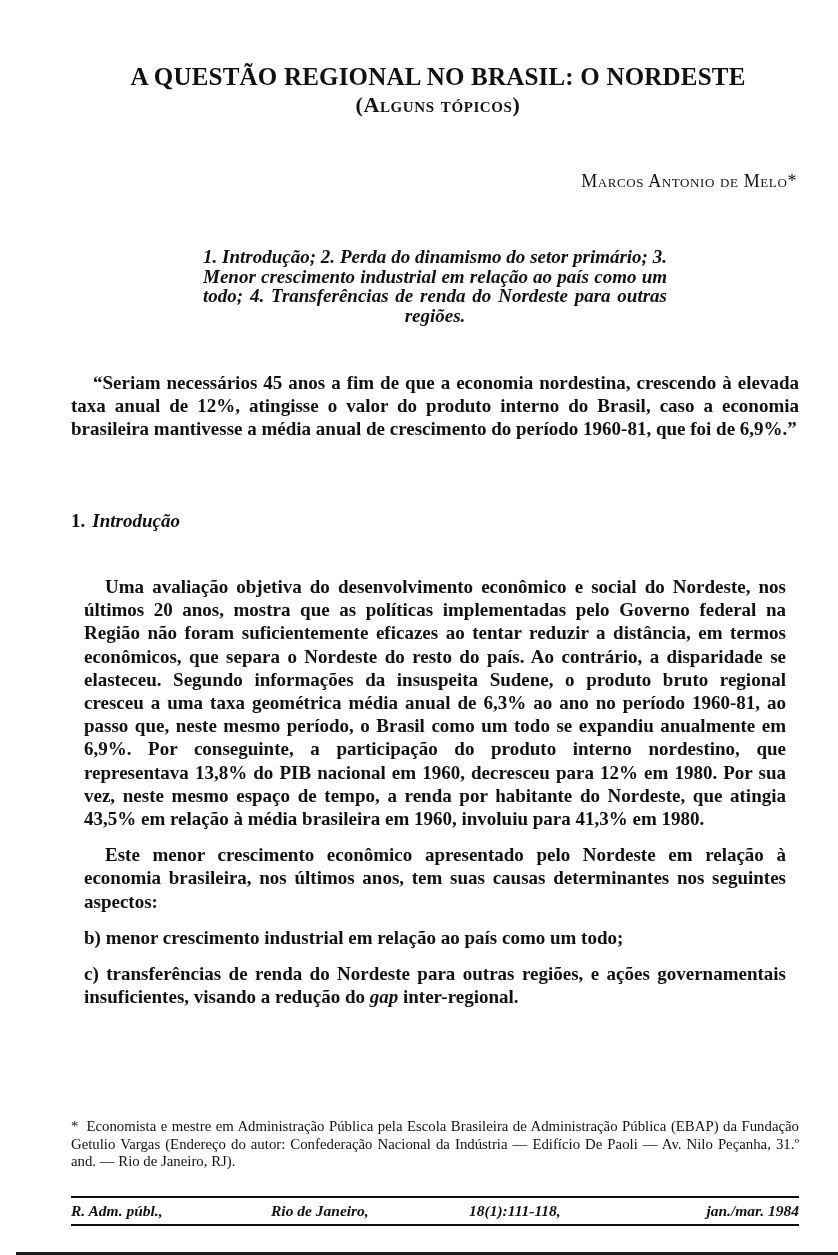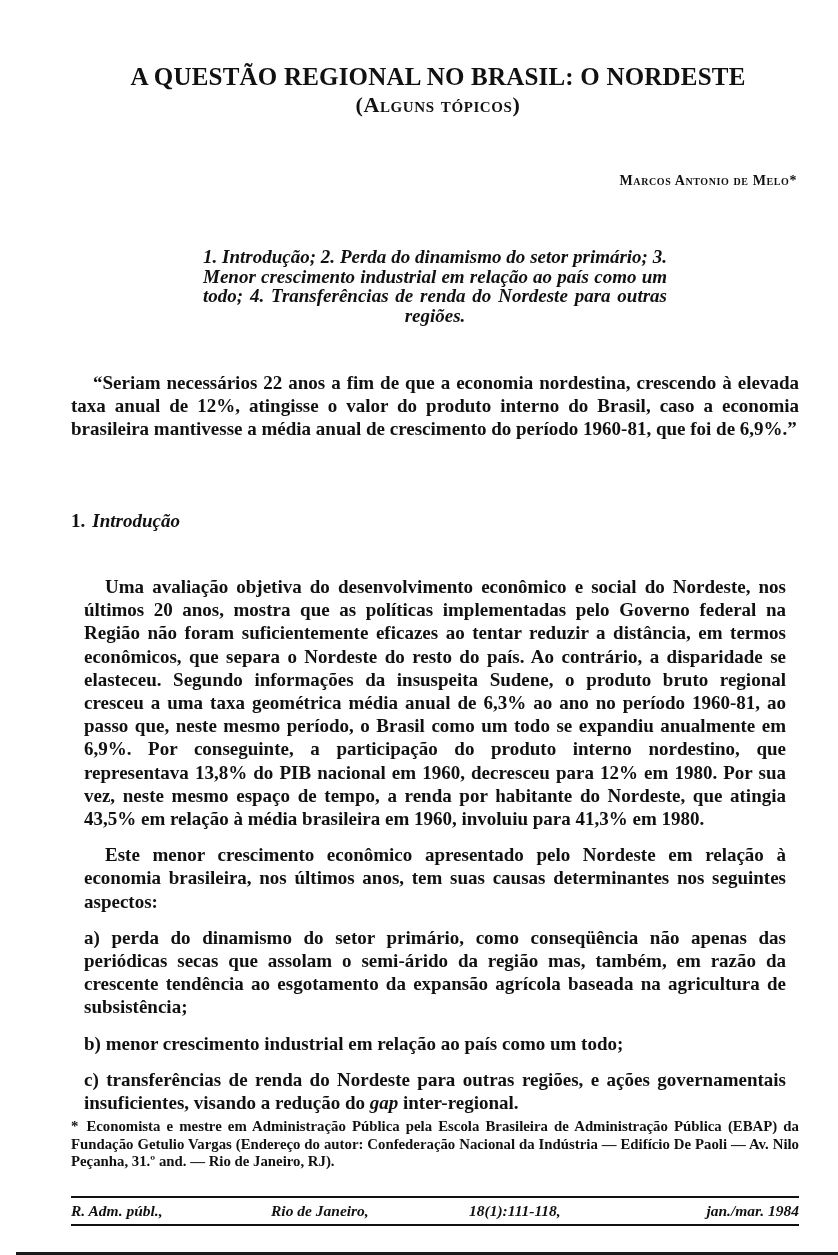--- a/index.html
+++ b/index.html
@@ -45,22 +45,22 @@
       font-variant: small-caps;
       line-height: 28px;
       letter-spacing: 0.6px;
       padding-left: 6px;
       box-sizing: border-box;
     }
     .author {
       position: absolute;
       right: 57px;
       top: 169px;
-      font-size: 14px;
-      font-weight: bold;
+      font-size: 18px;
+      font-weight: normal;
       font-variant: small-caps;
       letter-spacing: 0.6px;
       line-height: 24px;
     }
     .summary {
       position: absolute;
       left: 187px;
       width: 464px;
       top: 247px;
       font-size: 19px;
@@ -108,21 +108,21 @@
     .body p.item {
       text-indent: 0;
     }
     .body em { font-style: italic; }
     .footnote {
       position: absolute;
       left: 55px;
       width: 728px;
       top: 1118px;
       font-size: 14.8px;
-      font-weight: bold;
+      font-weight: normal;
       line-height: 17.5px;
       text-align: justify;
     }
     .footnote .mark { margin-right: 8px; }
     .footer-rule {
       position: absolute;
       left: 55px;
       width: 728px;
       height: 2px;
       background: #111111;
@@ -158,30 +158,29 @@
 <body>
 
 <div class="page">
 
   <div class="title">A QUESTÃO REGIONAL NO BRASIL: O NORDESTE</div>
   <div class="subtitle">(Alguns tópicos)</div>
   <div class="author">Marcos Antonio de Melo*</div>
 
   <div class="summary">1. Introdução; 2. Perda do dinamismo do setor primário; 3. Menor crescimento industrial em relação ao país como um todo; 4. Transferências de renda do Nordeste para outras regiões.</div>
 
-  <div class="quote">“Seriam necessários 22 anos a fim de que a economia nordestina, crescendo à elevada taxa anual de 12%, atingisse o valor do produto interno do Brasil, caso a economia brasileira mantivesse a média anual de crescimento do período 1960-81, que foi de 6,9%.”</div>
+  <div class="quote">“Seriam necessários 45 anos a fim de que a economia nordestina, crescendo à elevada taxa anual de 12%, atingisse o valor do produto interno do Brasil, caso a economia brasileira mantivesse a média anual de crescimento do período 1960-81, que foi de 6,9%.”</div>
 
   <div class="section-heading">
     <span class="num">1.</span><span class="label">Introdução</span>
   </div>
 
   <div class="body">
     <p>Uma avaliação objetiva do desenvolvimento econômico e social do Nordeste, nos últimos 20 anos, mostra que as políticas implementadas pelo Governo federal na Região não foram suficientemente eficazes ao tentar reduzir a distância, em termos econômicos, que separa o Nordeste do resto do país. Ao contrário, a disparidade se elasteceu. Segundo informações da insuspeita Sudene, o produto bruto regional cresceu a uma taxa geométrica média anual de 6,3% ao ano no período 1960-81, ao passo que, neste mesmo período, o Brasil como um todo se expandiu anualmente em 6,9%. Por conseguinte, a participação do produto interno nordestino, que representava 13,8% do PIB nacional em 1960, decresceu para 12% em 1980. Por sua vez, neste mesmo espaço de tempo, a renda por habitante do Nordeste, que atingia 43,5% em relação à média brasileira em 1960, involuiu para 41,3% em 1980.</p>
     <p>Este menor crescimento econômico apresentado pelo Nordeste em relação à economia brasileira, nos últimos anos, tem suas causas determinantes nos seguintes aspectos:</p>
-    <p class="item">a) perda do dinamismo do setor primário, como conseqüência não apenas das periódicas secas que assolam o semi-árido da região mas, também, em razão da crescente tendência ao esgotamento da expansão agrícola baseada na agricultura de subsistência;</p>
     <p class="item">b) menor crescimento industrial em relação ao país como um todo;</p>
     <p class="item"><span>c) transferências de renda do Nordeste para outras regiões, e ações governamentais insuficientes, visando a redução do </span><em>gap</em><span> inter-regional.</span></p>
   </div>
 
   <div class="footnote">
     <span class="mark">*</span><span>Economista e mestre em Administração Pública pela Escola Brasileira de Administração Pública (EBAP) da Fundação Getulio Vargas (Endereço do autor: Confederação Nacional da Indústria — Edifício De Paoli — Av. Nilo Peçanha, 31.º and. — Rio de Janeiro, RJ).</span>
   </div>
 
   <div class="footer-rule top"></div>
   <div class="footer">

